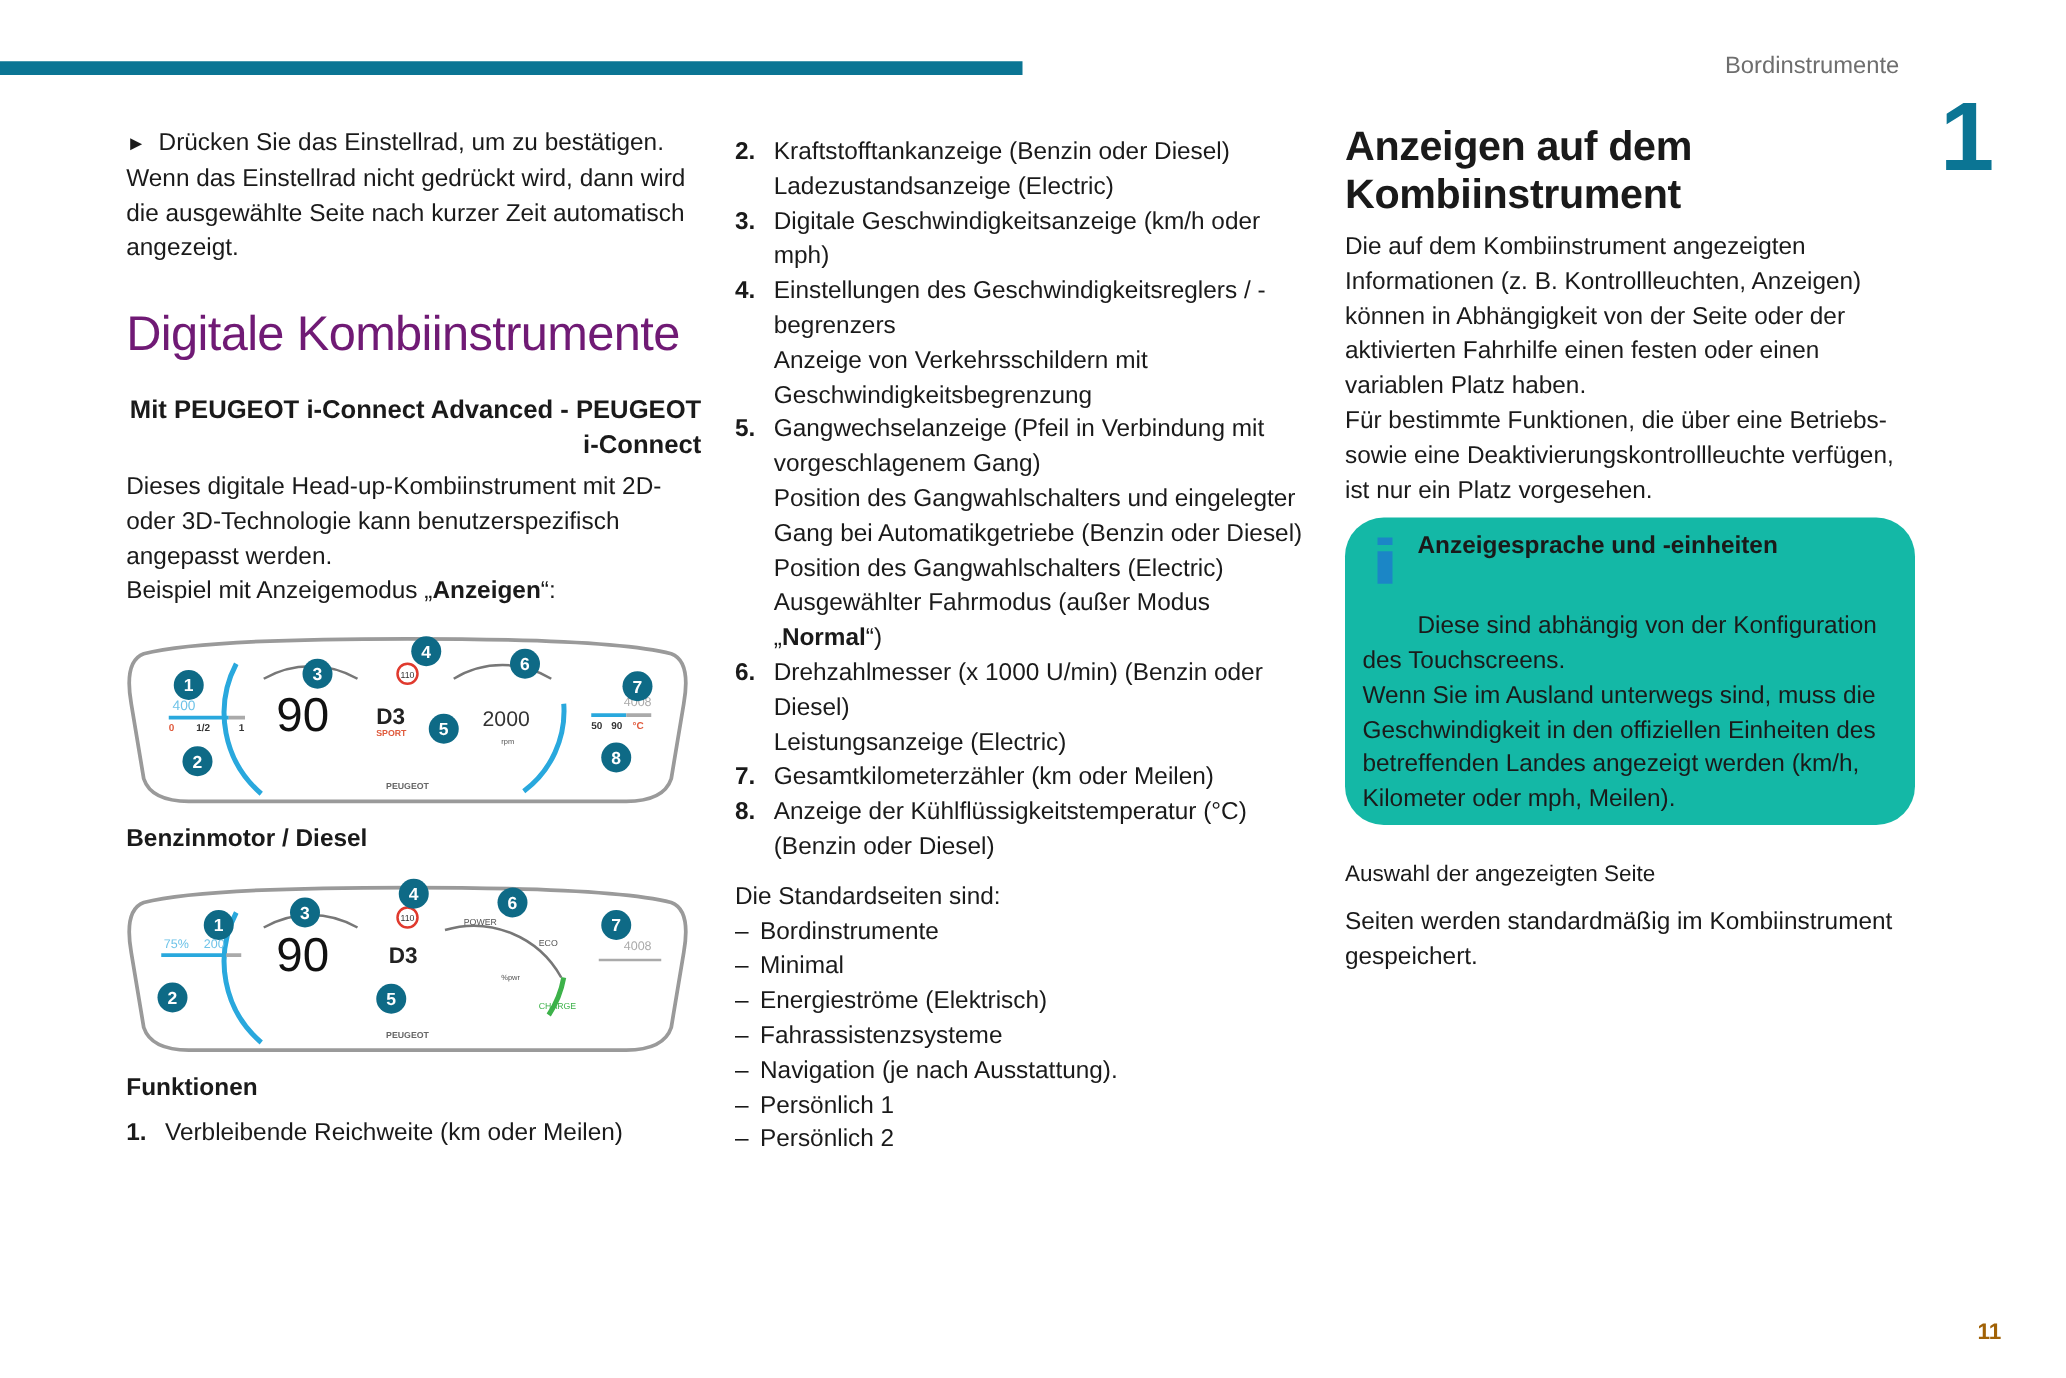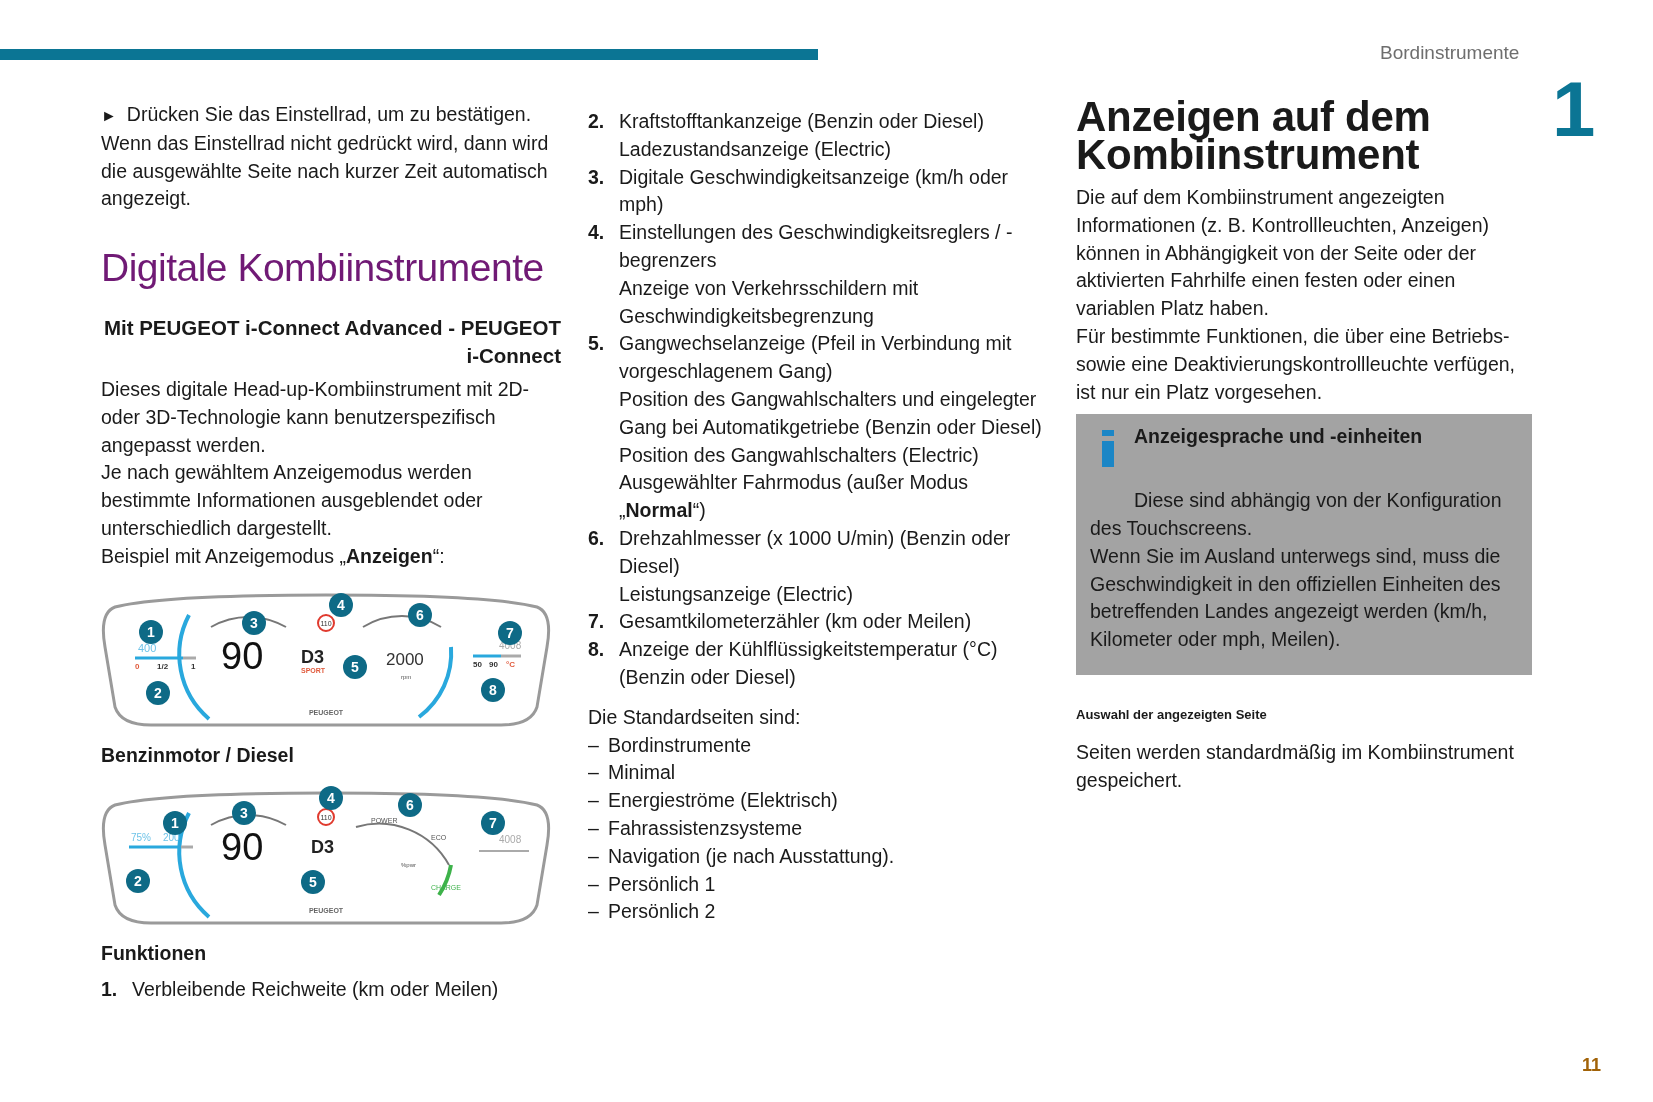--- a/index.html
+++ b/index.html
@@ -26,45 +26,44 @@
   .fig svg { display: block; }
   .fig-label { font-weight: bold; font-size: 19.5px; margin: 10px 0 8px; }
   .ol-item { display: flex; }
   .ol-num { font-weight: bold; width: 31px; flex: none; }
   .ol-body { flex: 1; }
   .dash-list { margin-top: 0; }
   .dash-item { display: flex; }
   .dash-item .d { width: 20px; flex: none; }
   .gap { height: 12px; }
 
-  .h-main { font-size: 42px; font-weight: bold; line-height: 38px; margin-bottom: 10px; letter-spacing: -0.3px; }
-  .infobox { background: #a3a3a3; padding: 9px 12px 21px 14px; margin-top: 8px; position: relative; width: 430px; }
+  .h-main { font-size: 33px; font-weight: bold; line-height: 38px; margin-bottom: 10px; letter-spacing: -0.3px; }
+  .infobox { background: #14b8a6; padding: 9px 12px 6px 14px; margin-top: 8px; position: relative; width: 430px; border-radius: 31px; }
   .info-icon { position: absolute; left: 26px; top: 16px; width: 12px; height: 38px; }
   .info-icon .dot { width: 12px; height: 6px; background: #1b86c6; }
   .info-icon .bar { width: 12px; height: 26px; background: #1b86c6; margin-top: 5px; }
   .info-title { font-weight: bold; padding-left: 44px; }
   .info-first { padding-left: 44px; }
-  .h-sec { font-weight: bold; font-size: 13px; margin: 26px 0 10px; }
+  .h-sec { font-weight: normal; font-size: 18px; margin: 26px 0 10px; }
 </style>
 </head>
 <body>
 
 <div class="topbar"></div>
 <div class="running-head">Bordinstrumente</div>
 <div class="chapter-num">1</div>
 <div class="page-num">11</div>
 
 <div class="col col1">
   <p><span class="tri">►</span><span>Drücken Sie das Einstellrad, um zu bestätigen.</span></p>
   <p>Wenn das Einstellrad nicht gedrückt wird, dann wird die ausgewählte Seite nach kurzer Zeit automatisch angezeigt.</p>
 
   <div class="h-big">Digitale Kombiinstrumente</div>
   <div class="h-sub">Mit PEUGEOT i-Connect Advanced - PEUGEOT i-Connect</div>
   <p>Dieses digitale Head-up-Kombiinstrument mit 2D- oder 3D-Technologie kann benutzerspezifisch angepasst werden.</p>
-  <p>Je nach gewähltem Anzeigemodus werden bestimmte Informationen ausgeblendet oder unterschiedlich dargestellt.</p>
   <p><span>Beispiel mit Anzeigemodus „</span><b>Anzeigen</b><span>“:</span></p>
 
   <div class="fig">
     <svg width="450" height="145" viewBox="0 0 450 145">
       <path d="M14,20 Q60,8 225,8 Q390,8 436,20 Q452,26 446,60 L436,120 Q430,138 400,138 L50,138 Q20,138 14,120 L4,60 Q-2,26 14,20 Z" fill="none" stroke="#9a9a9a" stroke-width="3"></path>
       <path d="M88,28 A85,85 0 0 0 108,132" fill="none" stroke="#29a8dd" stroke-width="4"></path>
       <path d="M110,40 A75,75 0 0 1 185,40" fill="none" stroke="#777" stroke-width="2"></path>
       <path d="M262,40 A75,75 0 0 1 340,40" fill="none" stroke="#777" stroke-width="2"></path>
       <path d="M350,60 A80,80 0 0 1 318,130" fill="none" stroke="#29a8dd" stroke-width="4"></path>
       <text x="37" y="65" font-size="11" fill="#6ec3e8">400</text>

